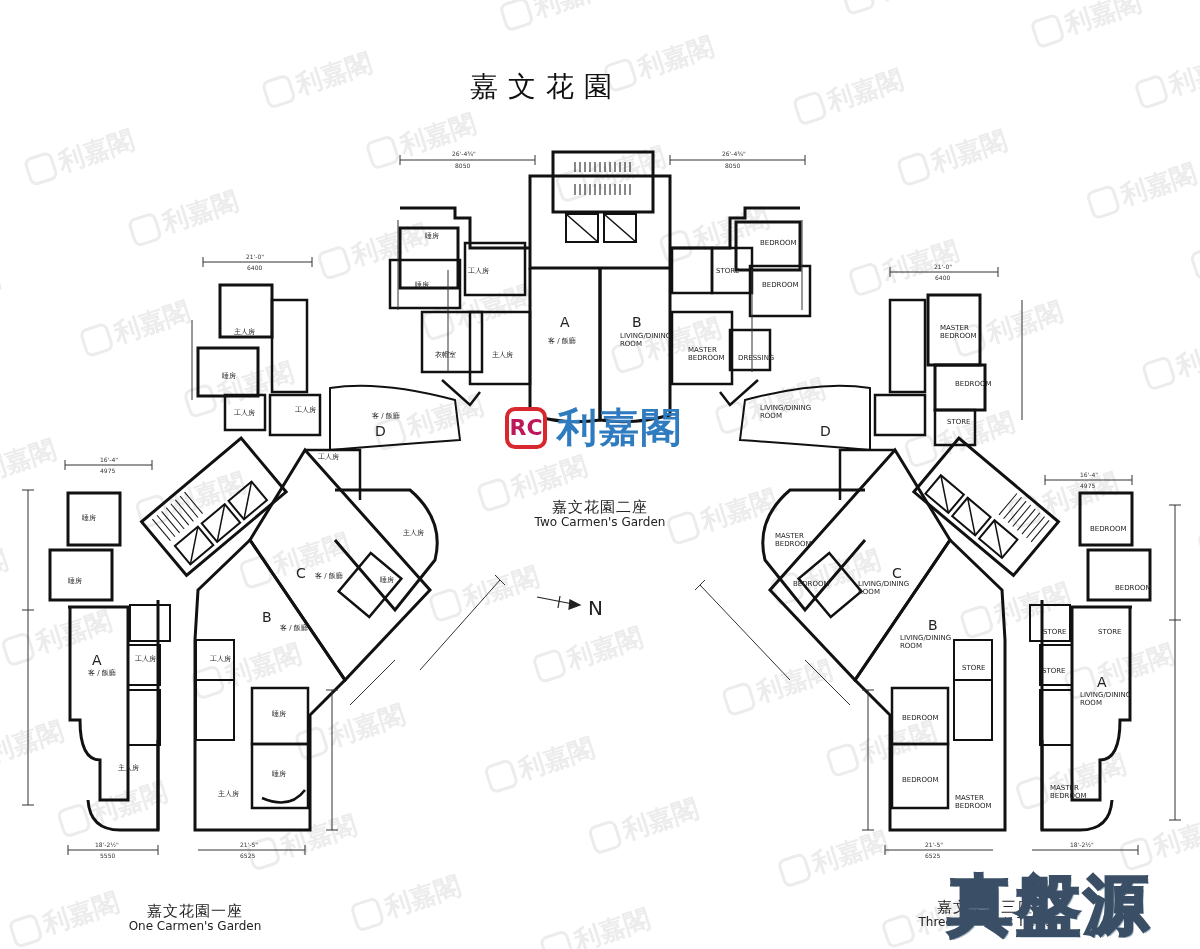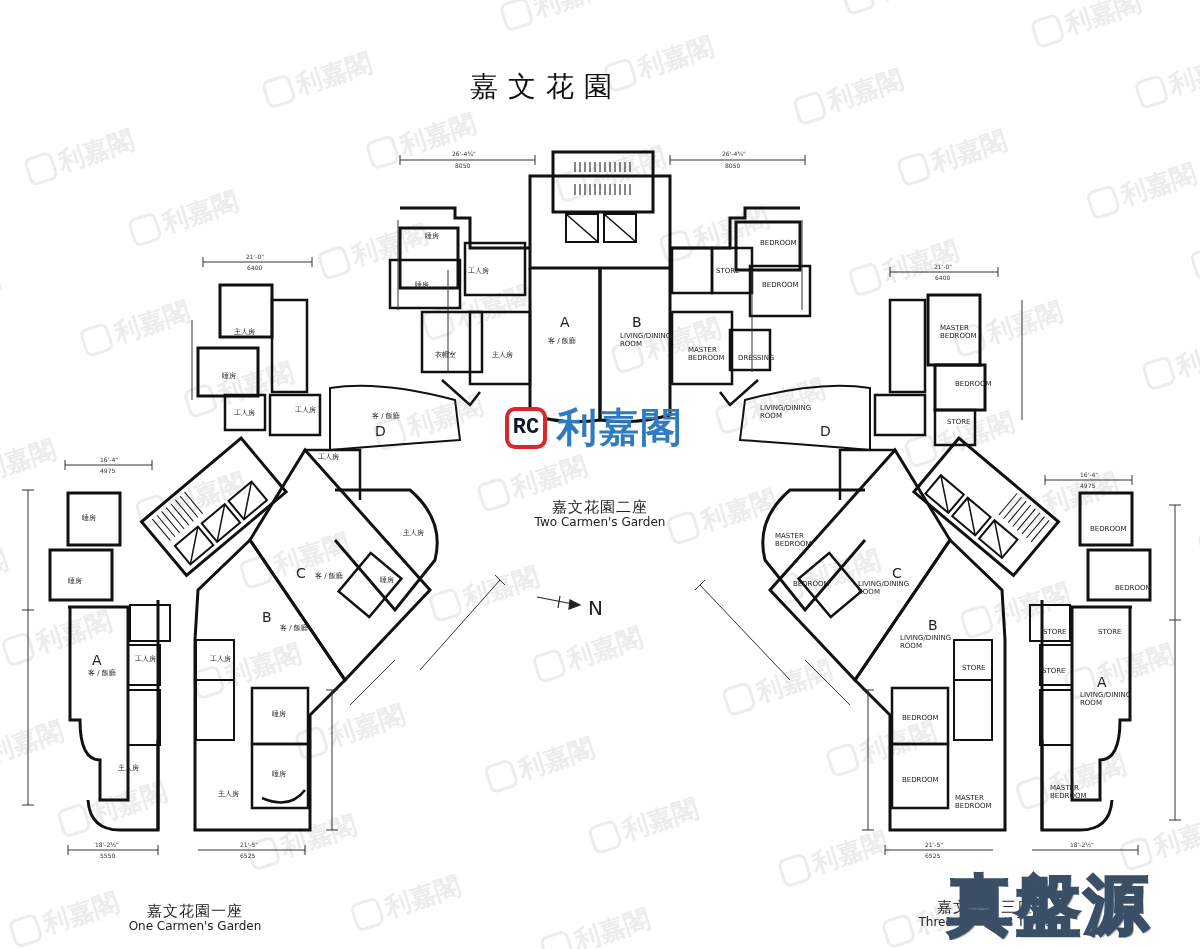--- a/index.html
+++ b/index.html
@@ -1,21 +1,21 @@
 <!DOCTYPE html>
 <html><head>
 <meta charset="utf-8">
 <style>
   html,body{margin:0;padding:0;background:#fff;}
   body{width:1200px;height:949px;position:relative;overflow:hidden;font-family:"DejaVu Sans","Liberation Sans",sans-serif;color:#111;}
   .wm{position:absolute;left:0;top:0;width:1200px;height:949px;pointer-events:none;}
   .plan{position:absolute;left:0;top:0;width:1200px;height:949px;}
   .title{position:absolute;left:470px;top:68px;font-family:"DejaVu Serif","Liberation Serif",serif;font-size:28px;letter-spacing:10px;color:#111;}
   .logo{position:absolute;left:505px;top:400px;display:flex;align-items:center;}
-  .logo-badge{width:42px;height:42px;border:4px solid #d8282e;border-radius:10px;color:#0f172a;font-weight:bold;font-size:22px;display:flex;align-items:center;justify-content:center;box-sizing:border-box;margin-right:10px;background:#fff;font-family:Liberation Mono, monospace;}
+  .logo-badge{width:42px;height:42px;border:4px solid #d8282e;border-radius:10px;color:#be185d;font-weight:bold;font-size:22px;display:flex;align-items:center;justify-content:center;box-sizing:border-box;margin-right:10px;background:#fff;}
   .logo-text{font-family:"DejaVu Serif","Liberation Serif",serif;font-weight:bold;font-size:40px;color:#2f7bbf;letter-spacing:2px;}
   .caption{position:absolute;text-align:center;font-size:12px;line-height:15px;color:#222;}
   .caption .zh{font-size:15px;letter-spacing:1px;}
   .stamp{position:absolute;left:948px;top:862px;font-family:Liberation Mono, monospace;font-weight:bold;font-size:64px;color:#e9eef5;letter-spacing:4px;
     -webkit-text-stroke:3px #3a4f66;text-shadow:2px 2px 0 #a9b8c9;}
   .lbl{font-size:7px;fill:#222;font-family:"DejaVu Sans","Liberation Sans",sans-serif;}
   .big{font-size:14px;fill:#222;font-family:"DejaVu Sans","Liberation Sans",sans-serif;}
   .dim{font-size:6px;fill:#333;font-family:"DejaVu Sans","Liberation Sans",sans-serif;}
   .north{position:absolute;left:535px;top:592px;font-size:20px;color:#222;}
 </style>

